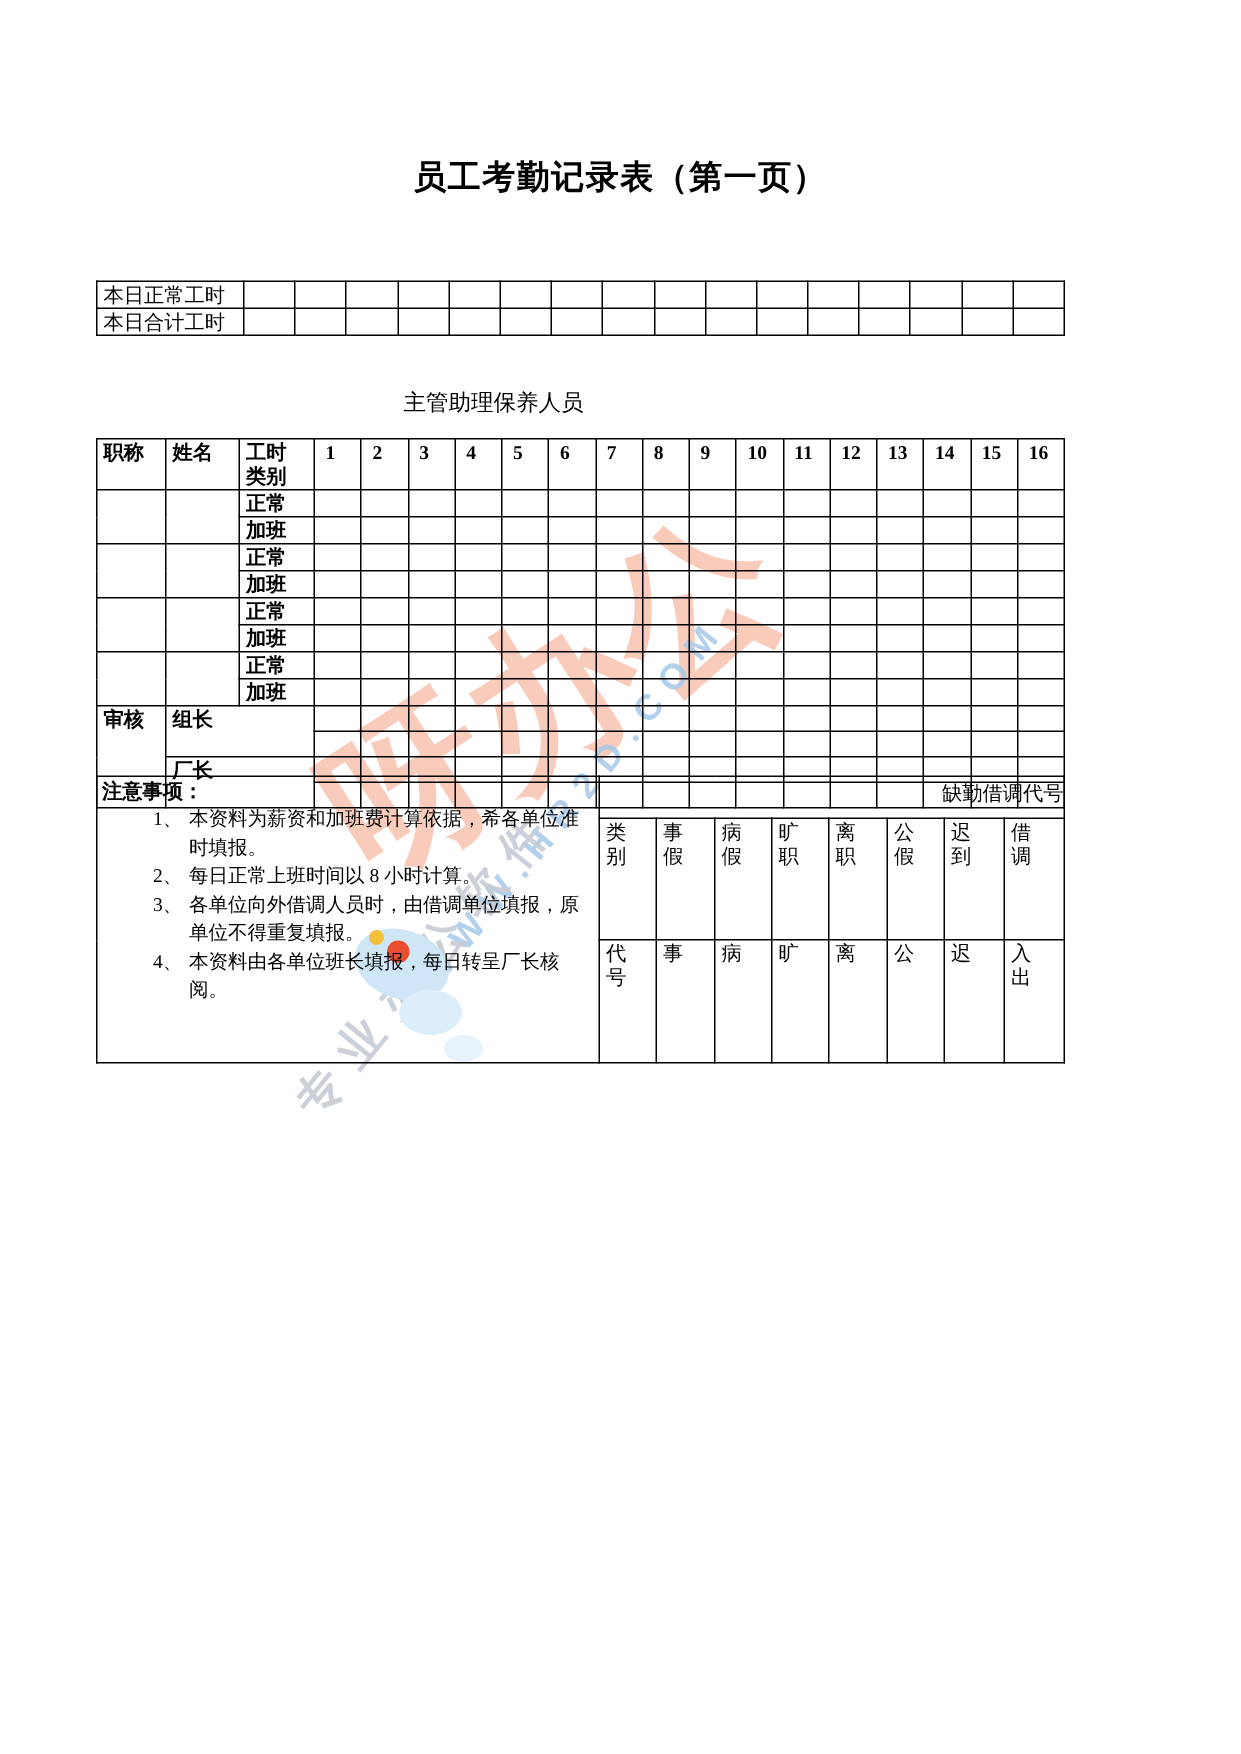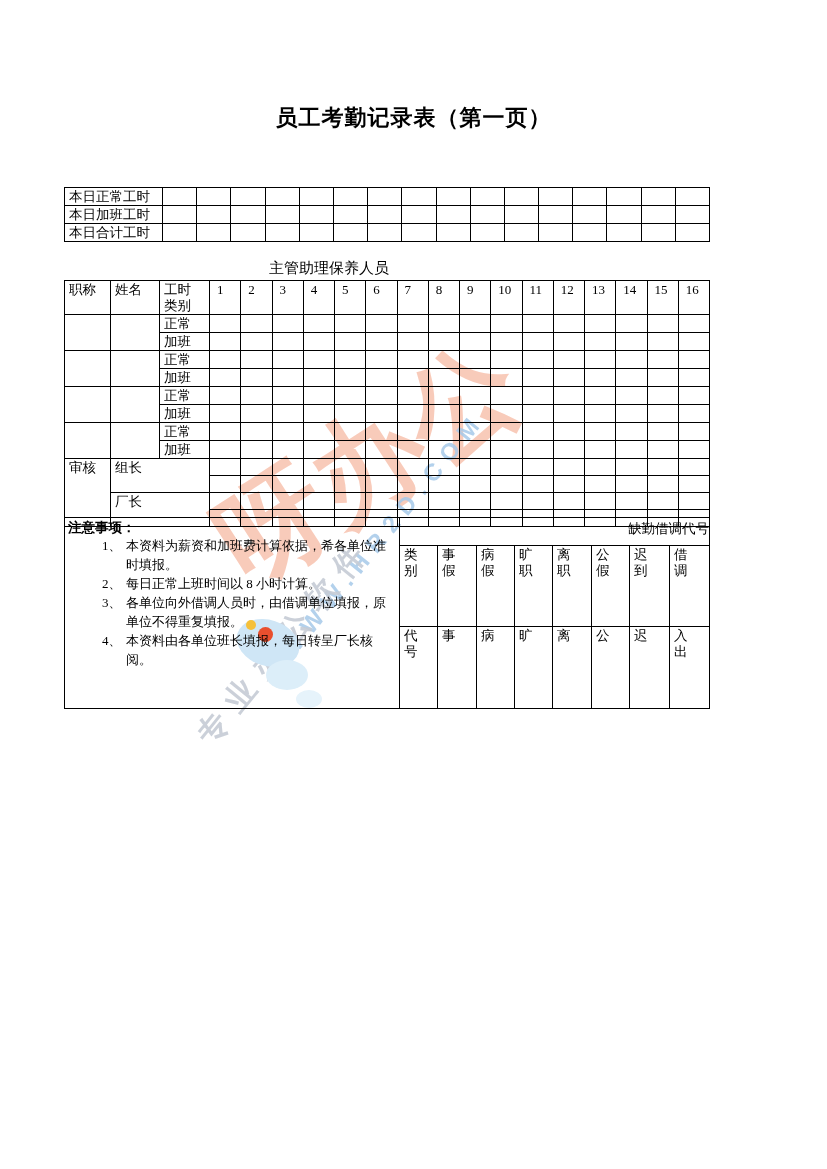--- a/index.html
+++ b/index.html
@@ -29,21 +29,21 @@
   }
   td.num{padding-left:7px;font-size:13px;}
   .h18{height:18px}.h17{height:17px}.h31{height:31px}
   .h28{height:28px}.h81{height:81px}.h82{height:82px}
   .pl{white-space:pre-line;margin-left:20px;}
   .t1{position:absolute;left:64px;top:187px;}
   .mid-label{
     position:absolute;left:0;top:259px;width:658px;
     text-align:center;font-size:15px;
   }
-  .t2{position:absolute;left:64px;top:280px;}
+  .t2{position:absolute;left:64px;top:292px;font-weight:bold;}
   .t3{position:absolute;left:64px;top:517px;}
   
   .notes-cell{padding:2px 0 0 3px;margin-left:48px;}
   .notes-label{font-size:13.5px;font-weight:bold;font-family:"Liberation Sans",sans-serif;}
   .note-item{display:flex;margin-left:34px;font-size:13px;line-height:19px;}
   .note-num{width:24px;flex:0 0 24px;}
   .note-text{flex:1;padding-right:2px;}
   .codes-title-cell{font-family:"Liberation Sans",sans-serif;font-size:13.5px;padding-top:3px;text-align:right;}
   
   .wm{position:absolute;pointer-events:none;}
@@ -93,39 +93,20 @@
   <div class="doc-title">员工考勤记录表（第一页）</div>
 
   <table class="t1">
     <colgroup>
       <col style="width:98px">
       <col span="16" style="width:34.2px">
     </colgroup>
     <tbody>
     <tr class="h17">
       <td>本日正常工时</td>
-    <td></td>
-          <td></td>
-          <td></td>
-          <td></td>
-          <td></td>
-          <td></td>
-          <td></td>
-          <td></td>
-          <td></td>
-          <td></td>
-          <td></td>
-          <td></td>
-          <td></td>
-          <td></td>
-          <td></td>
-          <td></td>
-        </tr>
-    <tr class="h17">
-      <td>本日加班工时</td>
     <td></td>
           <td></td>
           <td></td>
           <td></td>
           <td></td>
           <td></td>
           <td></td>
           <td></td>
           <td></td>
           <td></td>

